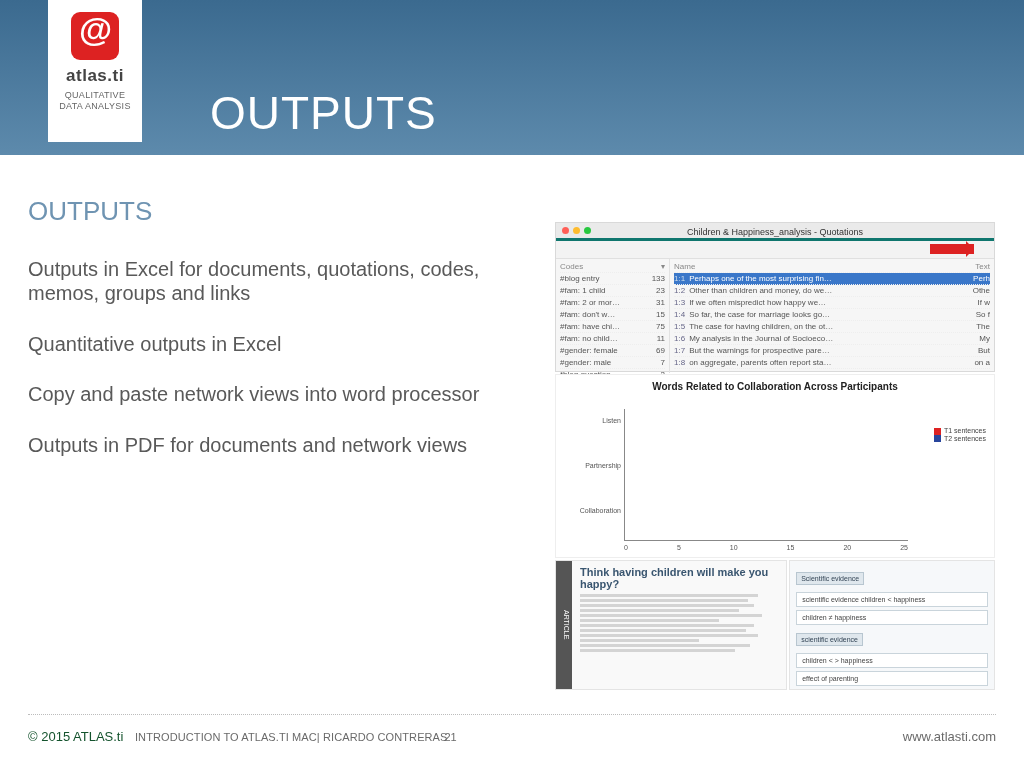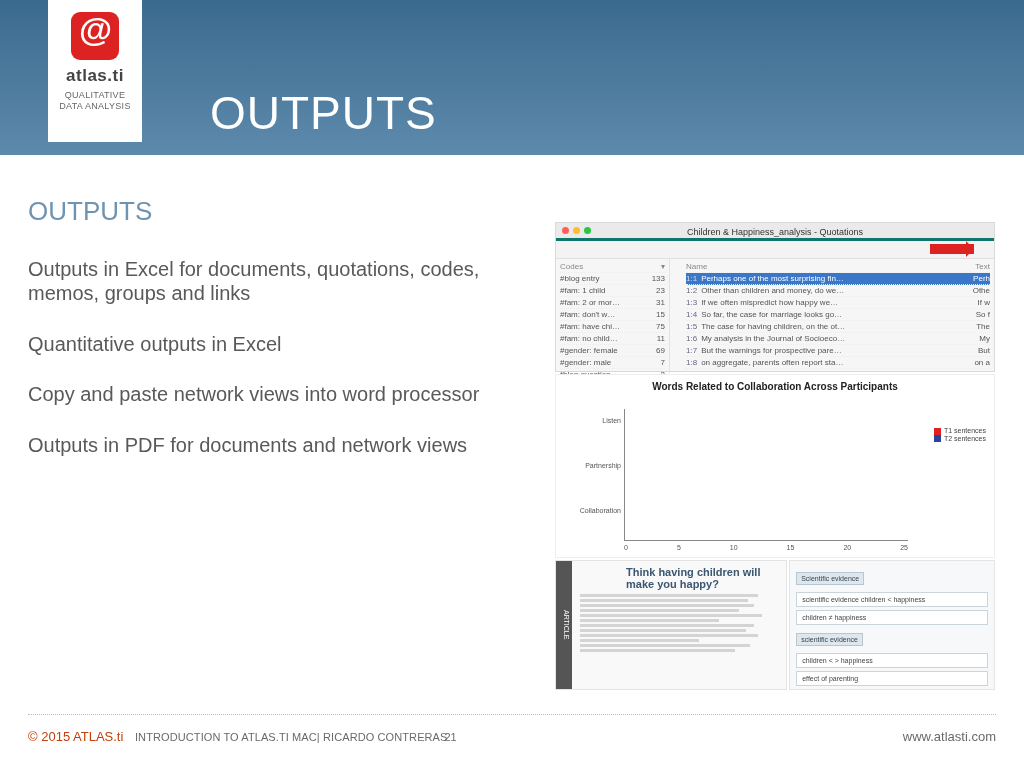--- a/index.html
+++ b/index.html
@@ -23,21 +23,21 @@
   .mock1 { height: 150px; background: #f6f6f6; border: 1px solid #d9d9d9; position: relative; font-size: 8px; color: #555; }
   .mock1-titlebar { height: 18px; background: #eaeaea; position: relative; border-bottom: 3px solid #0f766e; text-align: center; font-size: 9px; line-height: 18px; color: #333; }
   .mock1-dots { position: absolute; left: 6px; top: 4px; display: flex; gap: 4px; }
   .mock1-dots span { width: 7px; height: 7px; border-radius: 50%; }
   .dot-r { background: #ff5f57; } .dot-y { background: #febc2e; } .dot-g { background: #28c840; }
   .mock1-toolbar { height: 18px; background: #f3f3f3; border-bottom: 1px solid #e0e0e0; position: relative; }
   .mock1-arrow { position: absolute; right: 20px; top: 3px; width: 44px; height: 10px; background: #d22; }
   .mock1-arrow::after { content: ""; position: absolute; right: -8px; top: -3px; border: 8px solid transparent; border-left-color: #d22; }
   .mock1-body { display: flex; height: 114px; text-align: right; }
   .mock1-col1 { width: 114px; border-right: 1px solid #e2e2e2; padding: 2px 4px; }
-  .mock1-col2 { flex: 1; padding: 2px 4px; margin-left: 12px; }
+  .mock1-col2 { flex: 1; padding: 2px 4px; }
   .mock1-col3 { width: 72px; border-left: 1px solid #e2e2e2; padding: 2px 4px; background: #fafafa; }
   .mock1-row { display: flex; justify-content: space-between; padding: 1px 0; border-bottom: 1px dotted #eee; white-space: nowrap; overflow: hidden; }
   .mock1-row .id { color: #668; margin-right: 4px; }
   .c3-hdr { color: #999; font-size: 7px; margin-bottom: 3px; }
   .c3-line { height: 4px; background: #e6e8eb; margin: 2px 0; }
   .c3-comment { color: #c96; margin-top: 8px; font-size: 7px; }
 
   .mock2 { height: 184px; background: #fff; border: 1px solid #eee; margin-top: 2px; padding: 6px 10px; position: relative; }
   .mock2-title { text-align: center; font-weight: bold; font-size: 10px; color: #222; line-height: 1.1; }
   .mock2-chart { position: absolute; left: 68px; top: 34px; right: 86px; bottom: 16px; border-left: 1px solid #888; border-bottom: 1px solid #888; }
@@ -46,31 +46,31 @@
   .mock2-bar .b2 { position: absolute; left: 0; top: 5px; height: 4px; background: #28459c; }
   .mock2-ylab { position: absolute; right: 100%; font-size: 7px; color: #555; white-space: nowrap; padding-right: 4px; top: -2px; }
   .mock2-legend { position: absolute; right: 8px; top: 52px; font-size: 7px; color: #444; }
   .mock2-legend .sw { display: inline-block; width: 7px; height: 7px; margin-right: 3px; vertical-align: middle; }
   .mock2-xticks { position: absolute; left: 68px; right: 86px; bottom: 6px; display: flex; justify-content: space-between; font-size: 7px; color: #555; }
 
   .mock3 { height: 130px; margin-top: 2px; display: flex; gap: 2px; }
   .mock3-left { flex: 1.2; border: 1px solid #e4e4e4; background: #f9f9f9; display: flex; }
   .mock3-sidecol { width: 16px; background: #555; color: #fff; font-size: 7px; writing-mode: vertical-rl; text-align: center; padding: 4px 2px; }
   .mock3-article { flex: 1; padding: 6px 8px; }
-  .mock3-headline { font-size: 11px; font-weight: bold; color: #3a5670; line-height: 1.05; margin-left: 46px; }
+  .mock3-headline { font-size: 11px; font-weight: bold; color: #3a5670; line-height: 1.05; }
   .mock3-para { margin-top: 4px; }
   .mock3-para span { display: block; height: 3px; background: #d4d4d4; margin: 2px 0; }
   .mock3-right { flex: 1; border: 1px solid #e4e4e4; background: #f6f8fa; padding: 6px; position: relative; }
   .mock3-tag { background: #dfe7ed; border: 1px solid #b8c6d0; font-size: 7px; color: #345; padding: 2px 4px; margin: 4px 0; display: inline-block; }
   .mock3-box { border: 1px solid #c9d4db; background: #fff; font-size: 7px; padding: 3px 5px; margin: 3px 0; color: #444; }
 
   .footer { position: absolute; left: 28px; right: 28px; bottom: 24px; }
   .footer-divider { border: none; border-top: 1px dotted #bcbcbc; margin-bottom: 14px; }
   .footer-row { display: flex; justify-content: space-between; align-items: baseline; font-size: 13px; color: #6a6a6a; }
-  .footer-left .copy { color: #c2410c; }
+  .footer-left .copy { color: #14532d; }
   .footer-left .crumb { font-size: 11px; margin-left: 8px; letter-spacing: .1px; }
   .footer-left .pg { font-size: 11px; margin-left: -3px; }
   .footer-right { color: #6a6a6a; }
 </style>
 </head>
 <body>
 
 <div class="header-band">
   <div class="logo-box">
     <div class="logo-mark">

